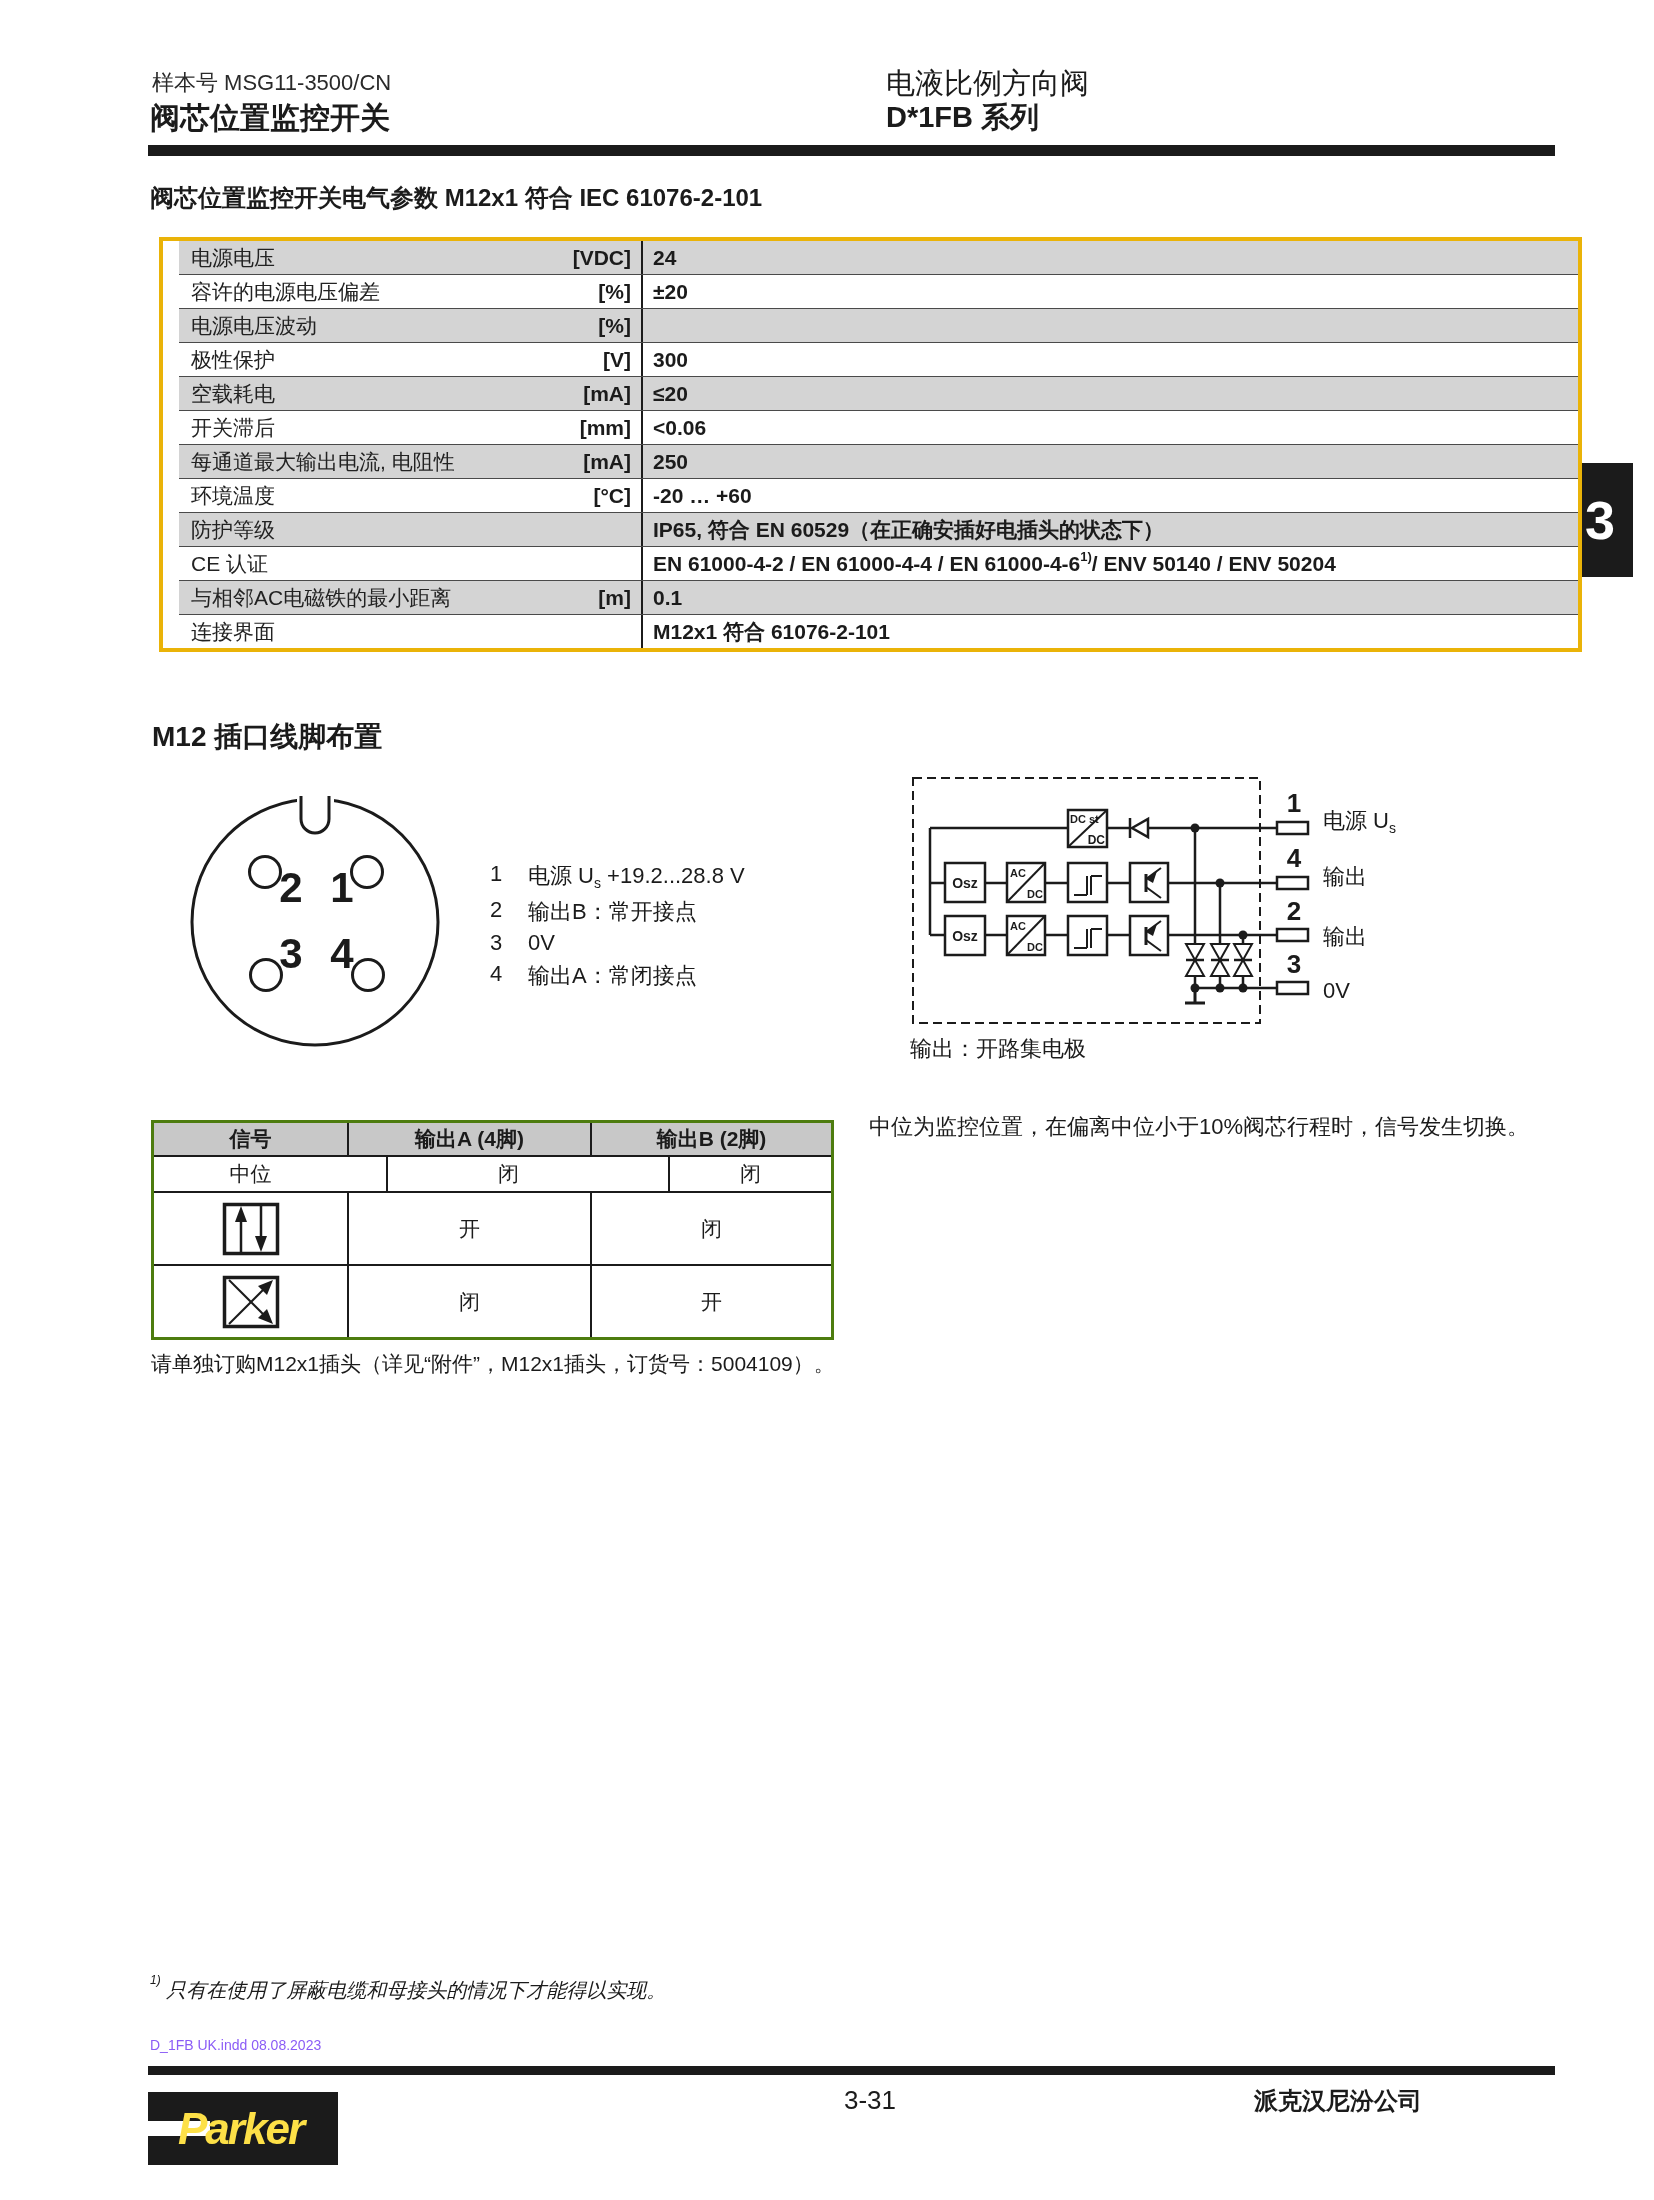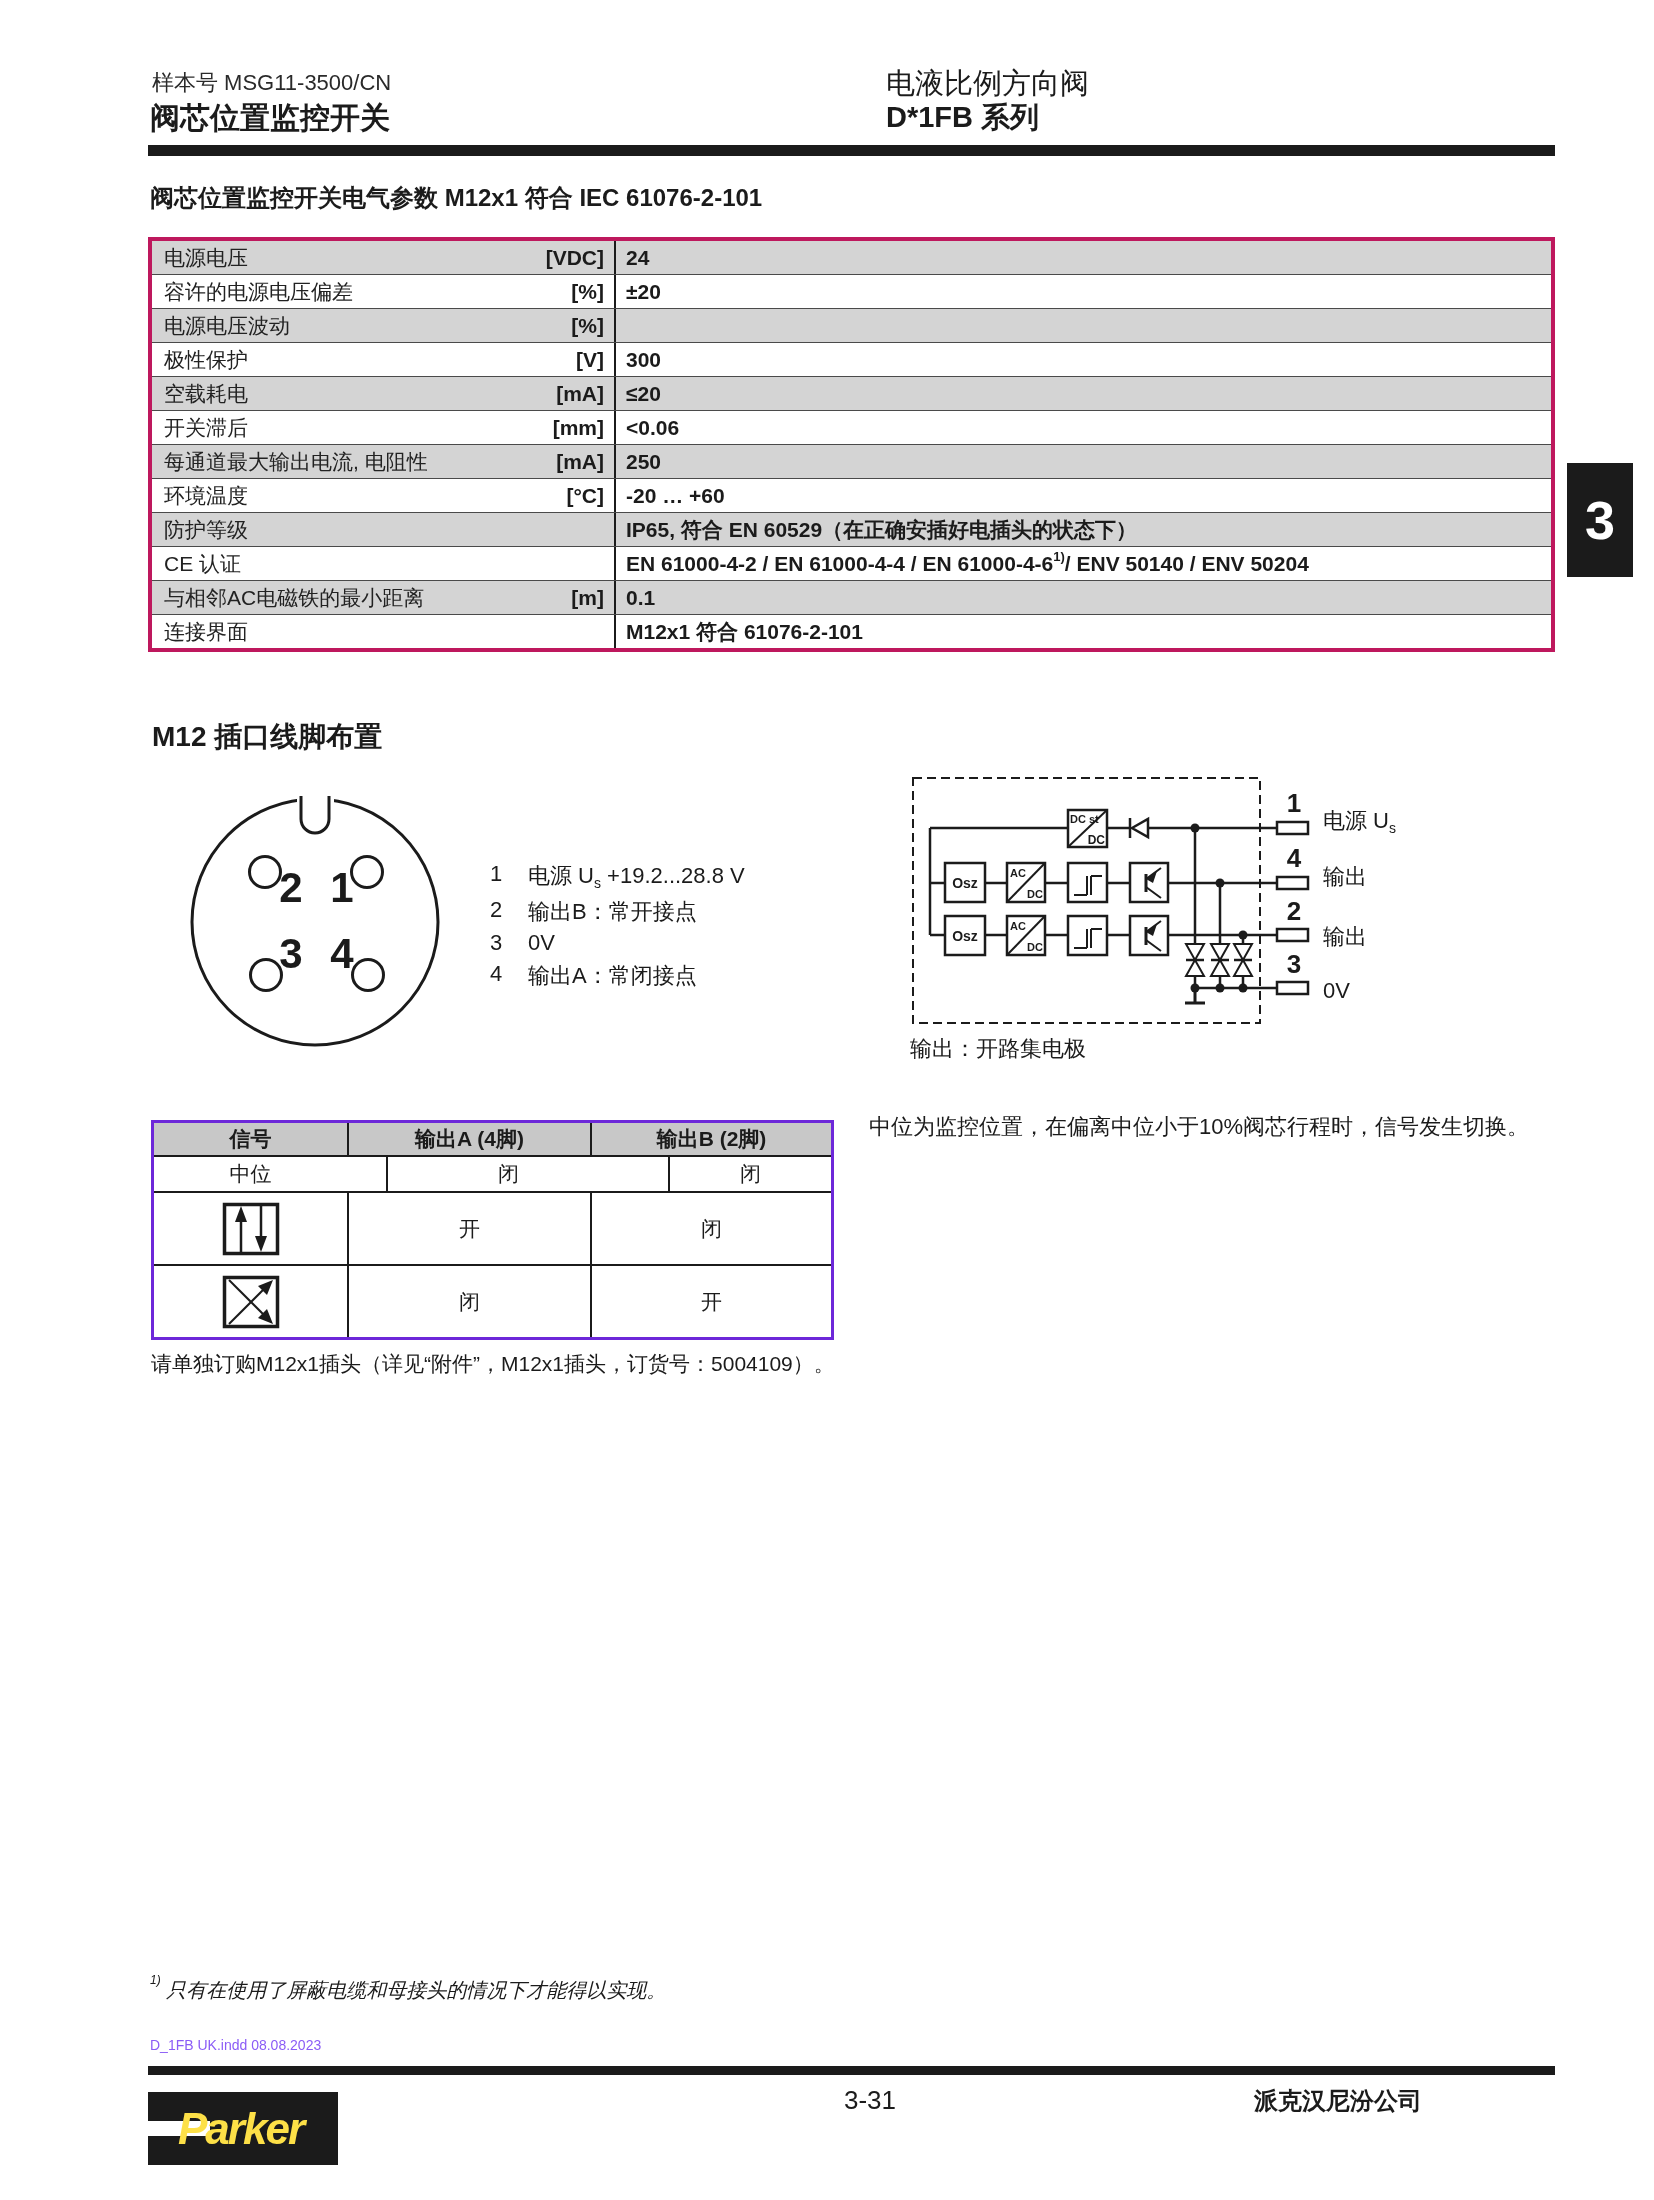--- a/index.html
+++ b/index.html
@@ -9,21 +9,21 @@
 
   
   .doc-number{left:152px;top:68px;font-size:22px;color:#2a2a2a;}
   .doc-title{left:150px;top:98px;font-size:30px;font-weight:bold;font-family:Liberation Serif, serif;}
   .prod-line1{left:886px;top:64px;font-size:29px;font-weight:500;}
   .prod-line2{left:886px;top:98px;font-size:29px;font-weight:bold;}
   .header-bar{left:148px;top:145px;width:1407px;height:11px;background:#1b1b1b;}
   .section-title{left:150px;top:182px;font-size:24px;font-weight:bold;}
 
   
-  .etable{left:148px;top:237px;width:1399px;border:4px solid #be185d;background:#fff;}
+  .etable{left:159px;top:237px;width:1399px;border:4px solid #eab308;background:#fff;padding-left:16px;}
   .et-row{display:flex;height:33px;align-items:stretch;font-size:21px;}
   .et-row:not(:last-child){border-bottom:1px solid #4a4a4a;}
   .et-row:nth-child(odd){background:#d4d4d4;}
   .et-label{width:320px;padding-left:12px;display:flex;align-items:center;color:#222;}
   .et-unit{width:120px;padding-right:10px;border-right:2.5px solid #1b1b1b;
            display:flex;align-items:center;justify-content:flex-end;font-weight:bold;}
   .et-value{flex:1;padding-left:10px;display:flex;align-items:center;font-weight:bold;}
   .sup{font-size:13px;vertical-align:super;line-height:0;position:relative;top:-7px;}
 
   
@@ -36,21 +36,21 @@
   .pin-no{width:38px;}
   .subs{font-size:14px;position:relative;top:5px;}
 
   
   .term-no{width:34px;text-align:center;font-size:26px;font-weight:bold;}
   .term-label{font-size:22px;}
   .circ-caption{left:910px;top:1034px;font-size:22px;}
   .mid-note{left:869px;top:1112px;font-size:22px;}
 
   
-  .sigtable{left:151px;top:1120px;width:677px;border:3px solid #6d28d9;background:#fff;}
+  .sigtable{left:151px;top:1120px;width:677px;border:3px solid #4d7c0f;background:#fff;}
   .sig-row{display:flex;align-items:stretch;font-size:21px;}
   .sig-row + .sig-row{border-top:2px solid #1b1b1b;}
   .sig-head{background:#c8c8c8;font-weight:bold;height:32px;}
   .sig-r1{height:34px;gap:39px;}
   .sig-r2,.sig-r3{height:71px;}
   .sig-c{display:flex;align-items:center;justify-content:center;}
   .sig-c1{width:193px;}
   .sig-c2{width:241px;border-left:2.5px solid #1b1b1b;}
   .sig-c3{flex:1;border-left:2.5px solid #1b1b1b;}
 

